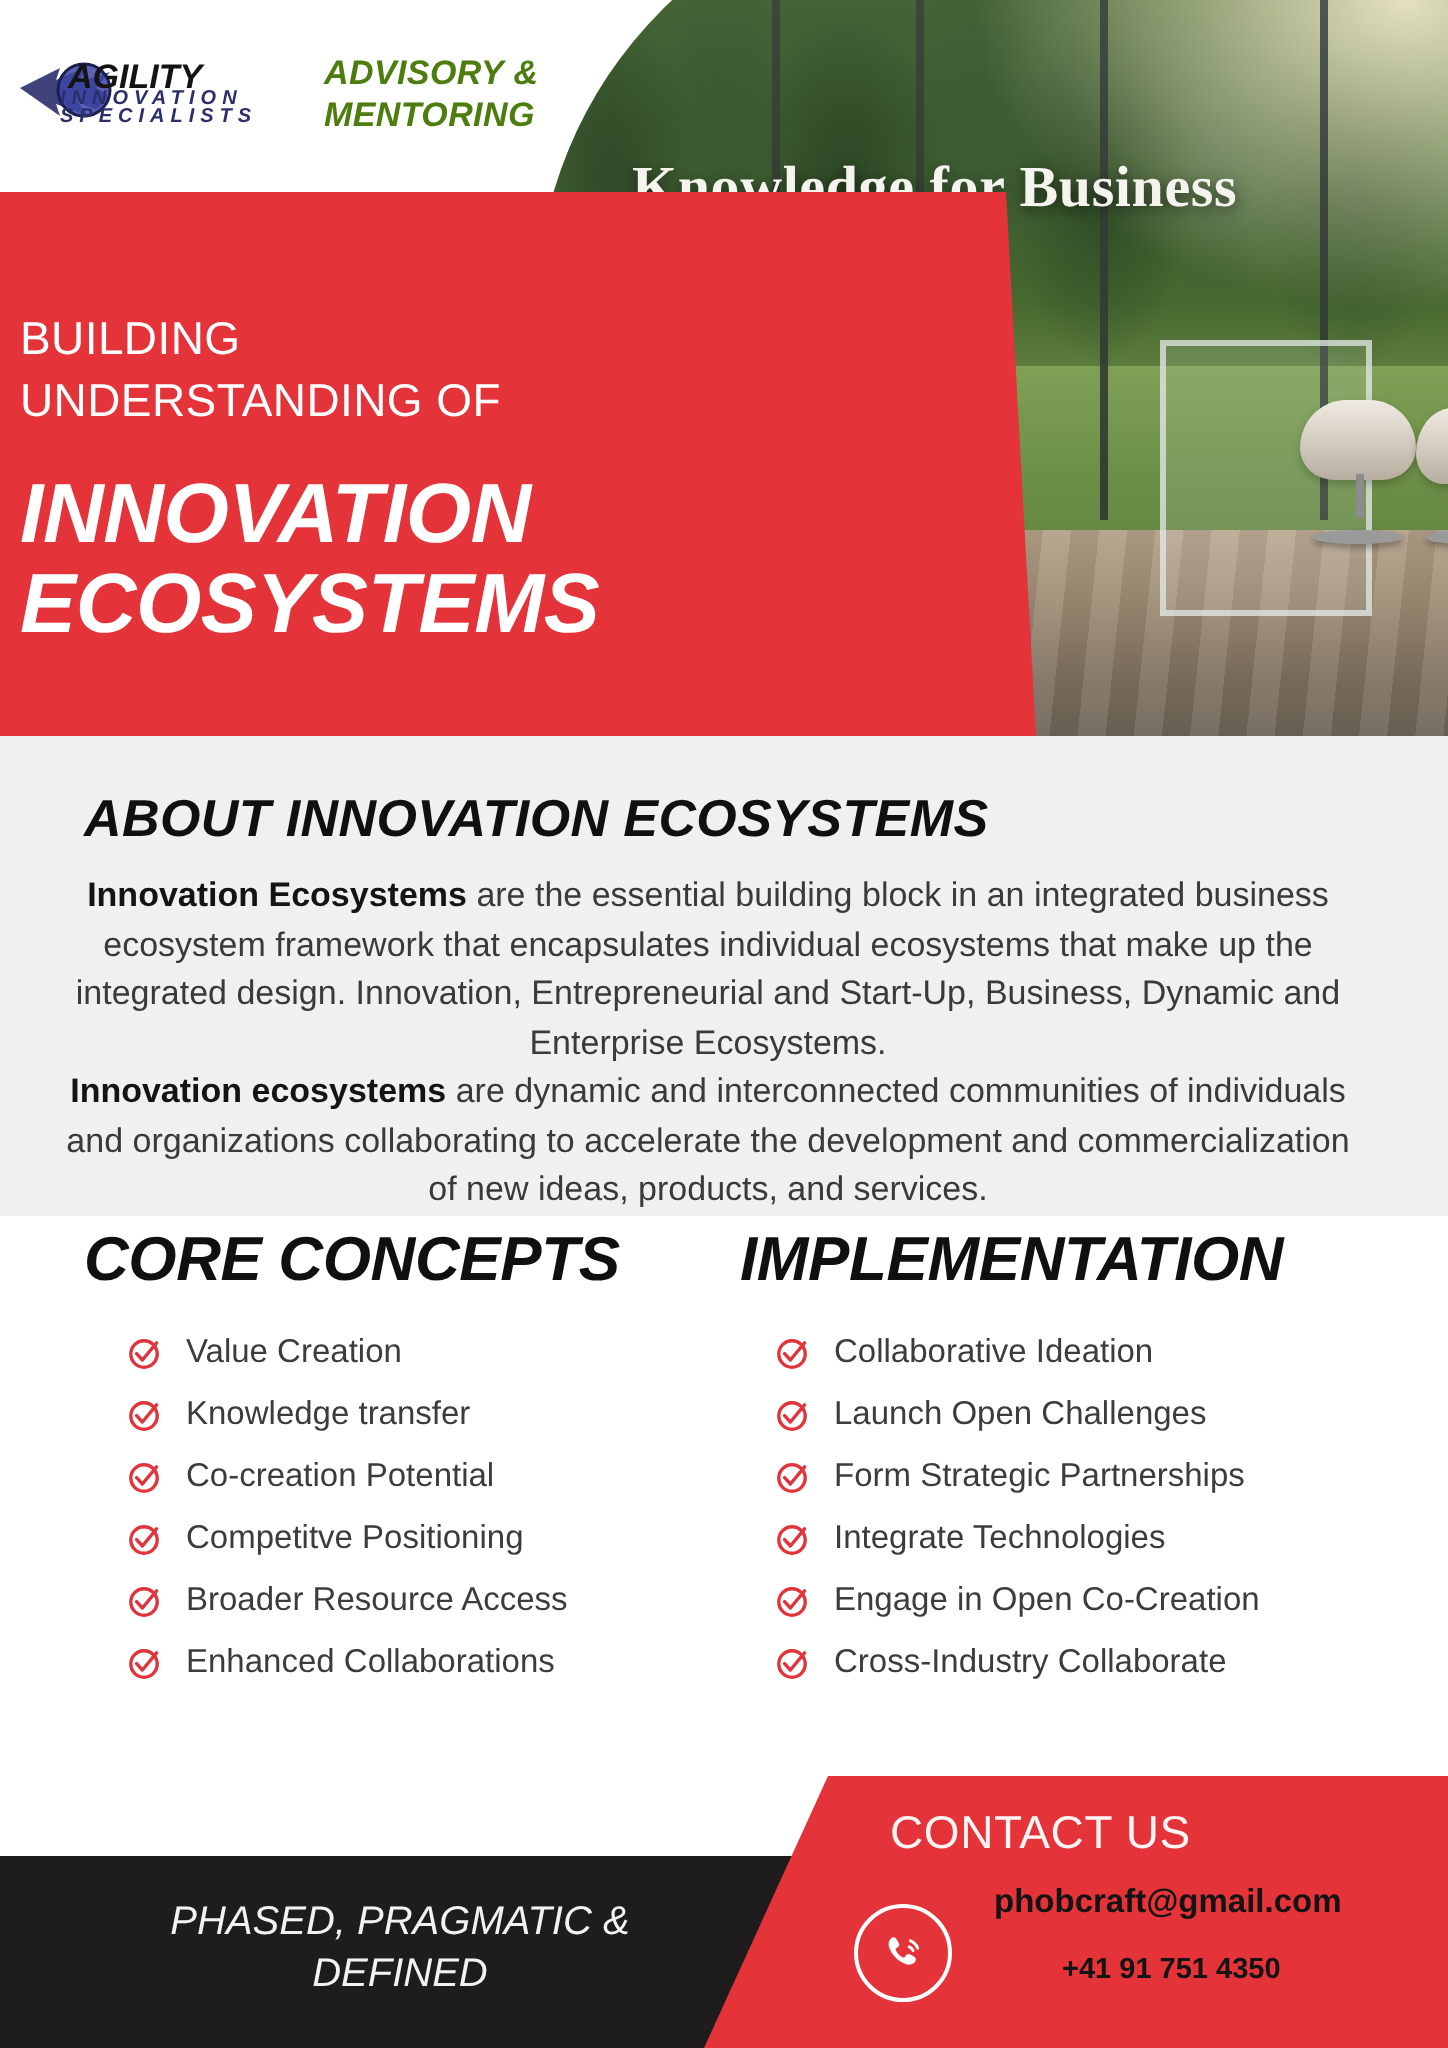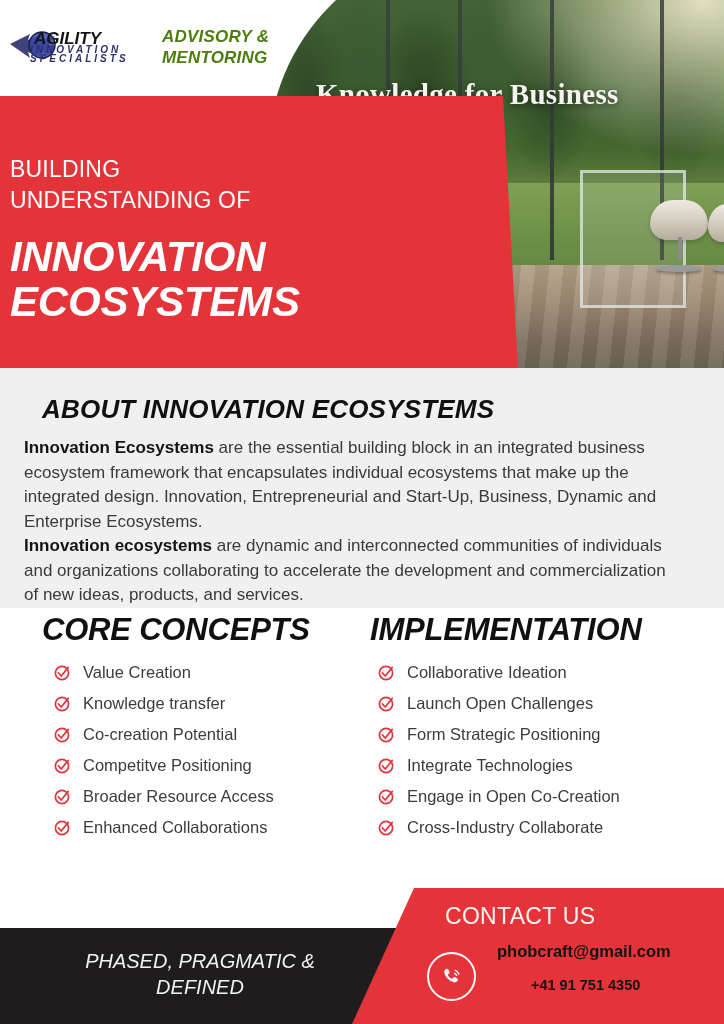--- a/index.html
+++ b/index.html
@@ -84,36 +84,36 @@
 
   
   .logo-wrap{position:absolute;left:8px;top:24px;display:flex;align-items:center;gap:10px;}
   .logo-mark{position:relative;width:104px;height:46px;}
   .logo-sub{position:absolute;left:-2px;top:5px;
     font-size:10px;font-weight:700;font-style:italic;color:#2b2f6b;letter-spacing:3px;}
   .brandtext{font-size:17px;font-weight:700;font-style:italic;color:#4d7c0f;
     line-height:21px;letter-spacing:.2px;white-space:pre-line;margin-left:40px;}
 
   
-  .about{position:absolute;left:0;top:368px;width:724px;height:240px;background:#f0f0f0;}
+  .about{position:absolute;left:0;top:368px;width:724px;height:240px;background:#f0f0f0;text-align:center;}
   .about h2{margin:0;position:absolute;left:42px;top:26px;
     font-size:26px;font-weight:700;font-style:italic;color:#101010;letter-spacing:.2px;}
   .about p{margin:0;position:absolute;left:24px;top:68px;width:660px;
     font-size:17px;line-height:24.5px;color:#3a3a3a;}
   .about b{color:#141414;font-weight:700;}
 
   
   .cols{position:absolute;left:0;top:612px;width:724px;height:316px;background:#ffffff;}
   .col{position:absolute;top:0;}
   .col.left{left:40px;width:330px;}
   .col.right{left:370px;width:350px;}
   .col h3{margin:0 0 14px 0;font-size:31px;font-weight:700;font-style:italic;
     color:#101010;letter-spacing:-.2px;}
   .col.left h3{padding-left:2px;}
-  ul.checks{list-style:none;margin:8px;padding:0;}
+  ul.checks{list-style:none;margin:18px;padding:0;}
   ul.checks li{display:flex;align-items:flex-start;gap:12px;margin-bottom:10px;
     font-size:16.5px;line-height:21px;color:#3c3c3c;}
   .col.left ul.checks{padding-left:6px;}
   .chk{flex:0 0 auto;width:17px;height:17px;position:relative;margin-top:2px;}
   .chk svg{display:block;}
 
   
   .footer-dark{position:absolute;left:0;top:928px;width:724px;height:96px;background:#1e1c1d;
     clip-path:polygon(0 0, 470px 0, 420px 96px, 0 96px);}
   .tagline{position:absolute;left:0;top:948px;width:400px;text-align:center;
@@ -301,21 +301,21 @@
             </span>
           <span>Launch Open Challenges</span>
         </li>
         <li>
           <span class="chk">
               <svg width="17" height="17" viewBox="0 0 17 17">
                 <circle cx="8" cy="9" r="6.6" fill="none" stroke="#E0353C" stroke-width="1.7"></circle>
                 <path d="M4.3 8.8 L7.2 12.0 L14.3 3.4" fill="none" stroke="#E0353C" stroke-width="1.7" stroke-linecap="round" stroke-linejoin="round"></path>
               </svg>
             </span>
-          <span>Form Strategic Positioning</span>
+          <span>Form Strategic Partnerships</span>
         </li>
         <li>
           <span class="chk">
               <svg width="17" height="17" viewBox="0 0 17 17">
                 <circle cx="8" cy="9" r="6.6" fill="none" stroke="#E0353C" stroke-width="1.7"></circle>
                 <path d="M4.3 8.8 L7.2 12.0 L14.3 3.4" fill="none" stroke="#E0353C" stroke-width="1.7" stroke-linecap="round" stroke-linejoin="round"></path>
               </svg>
             </span>
           <span>Integrate Technologies</span>
         </li>

